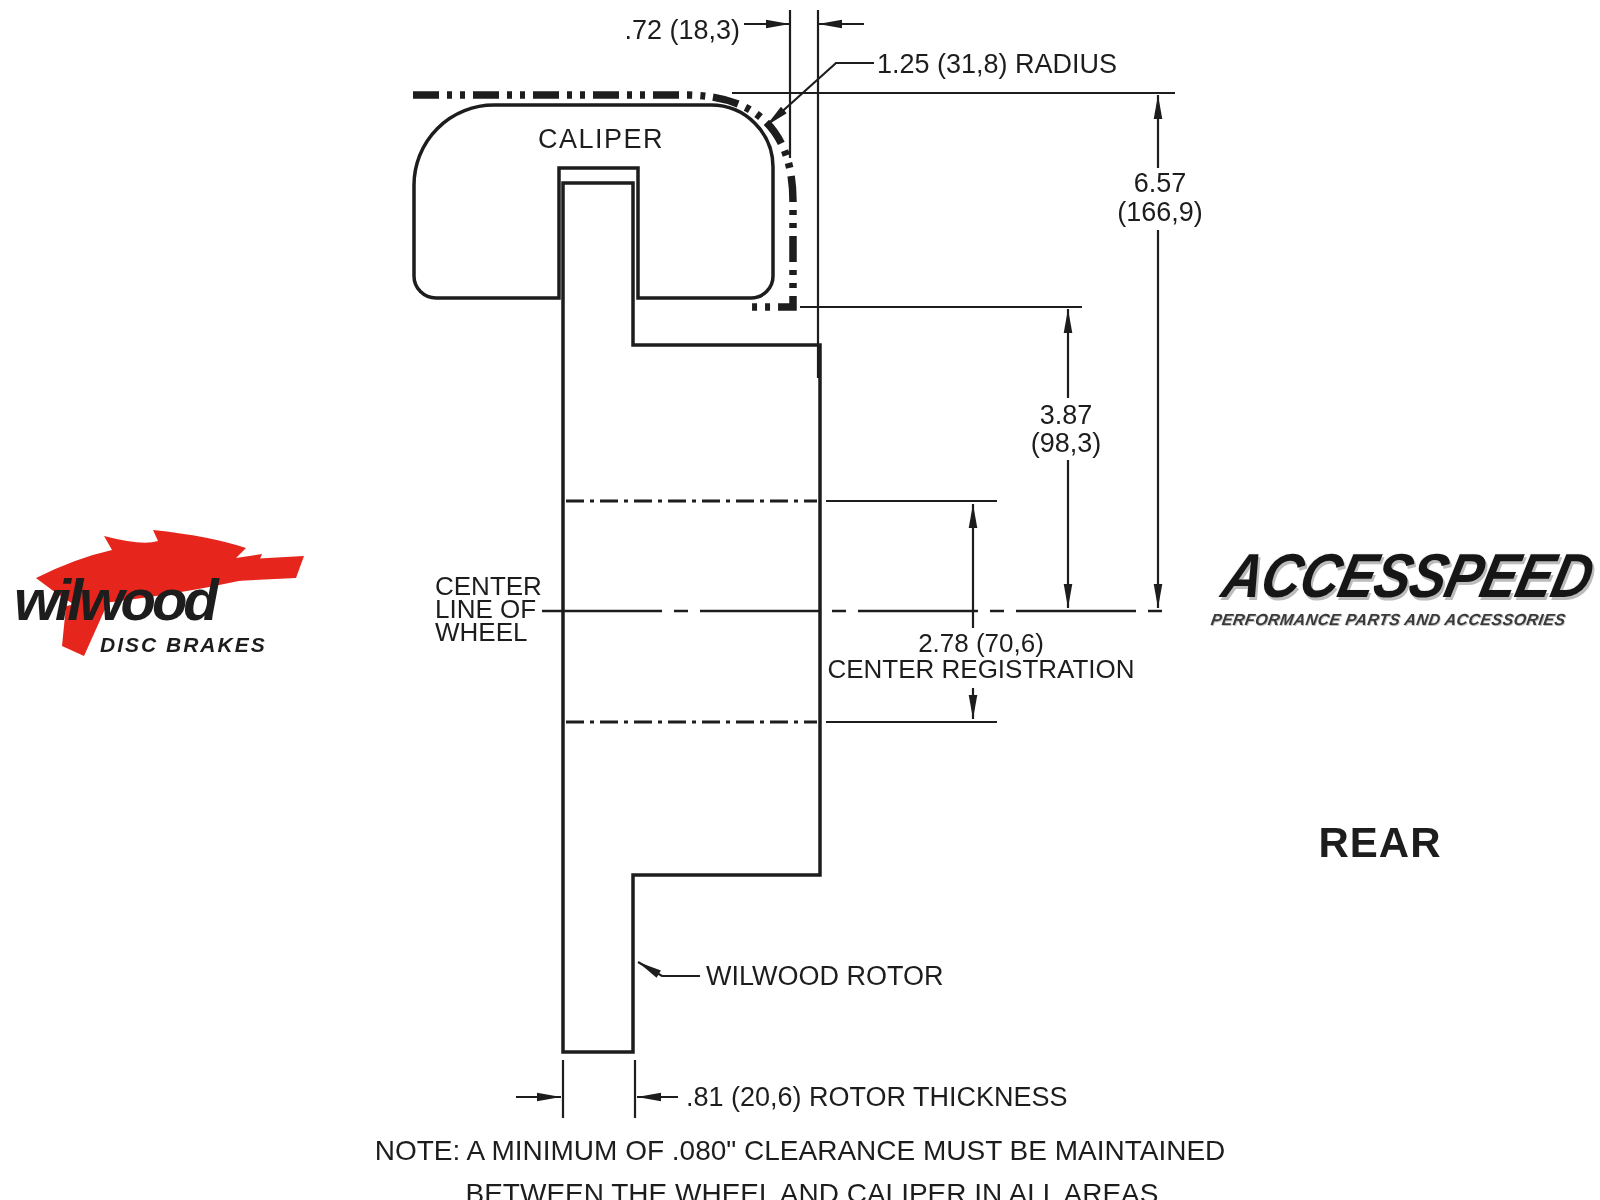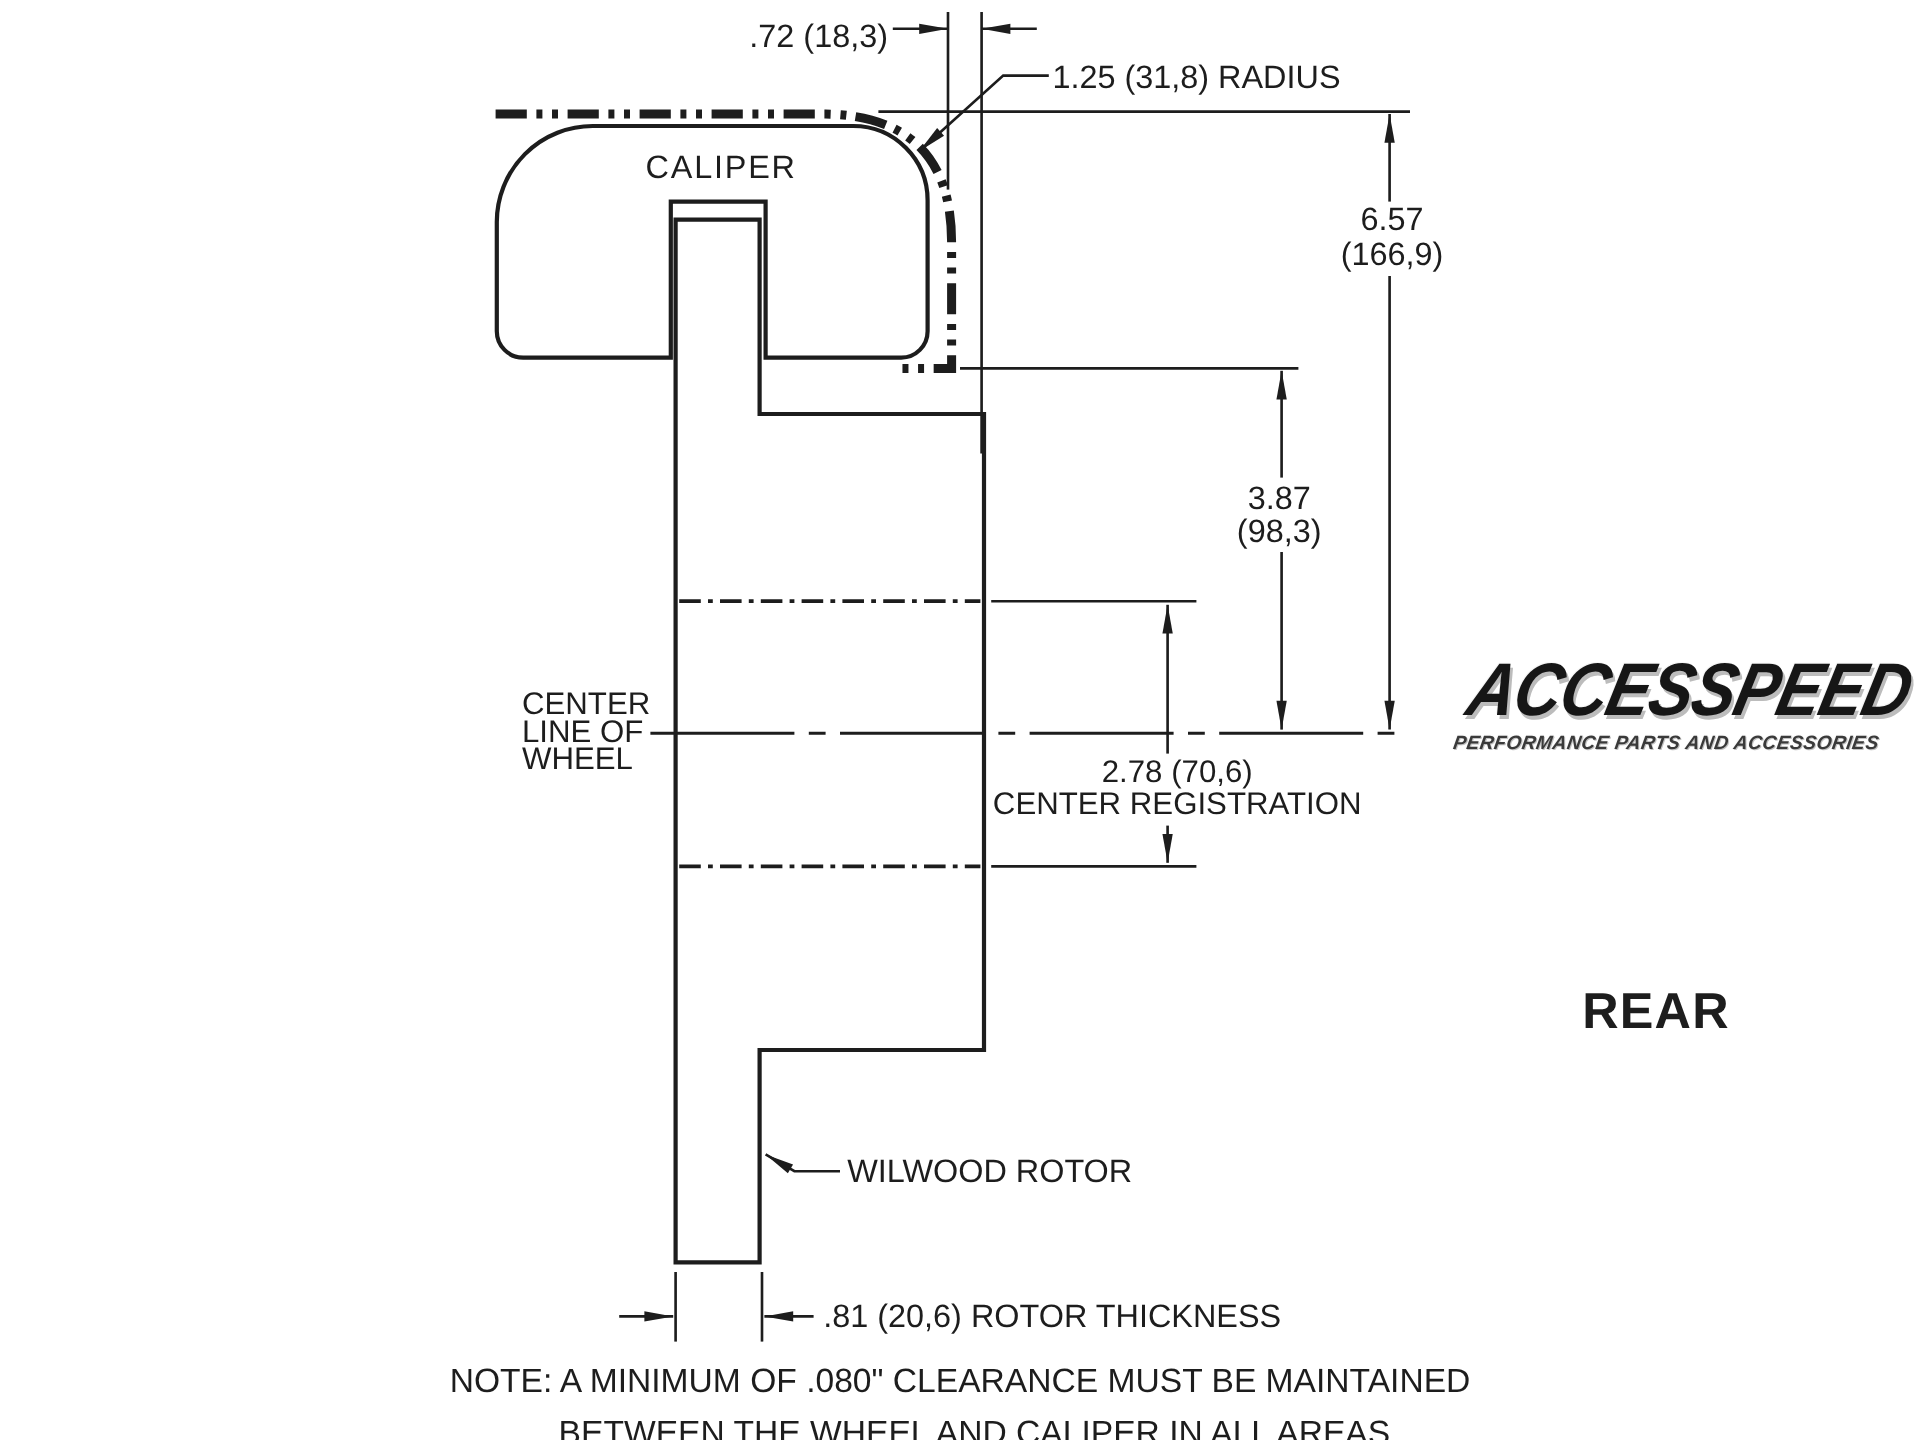--- a/index.html
+++ b/index.html
@@ -92,20 +92,31 @@
     <text class="t26 mid" x="981" y="652">2.78 (70,6)</text>
     <text class="t26 mid" x="981" y="678">CENTER REGISTRATION</text>
     <text class="t27" x="706" y="985">WILWOOD ROTOR</text>
     <text class="t27" x="686" y="1106">.81 (20,6) ROTOR THICKNESS</text>
     <text class="t28 mid" x="800" y="1160">NOTE: A MINIMUM OF .080" CLEARANCE MUST BE MAINTAINED</text>
     <text class="t28 mid" x="812" y="1203">BETWEEN THE WHEEL AND CALIPER IN ALL AREAS</text>
     <text class="rear-t mid" x="1380" y="857">REAR</text>
   </svg>
 
   
+  <div class="wilwood">
+    <svg width="310" height="134" viewBox="0 0 310 134">
+      <g>
+        <path d="M22 52 Q62 32 98 24 L90 10 Q128 20 144 15 L139 4 Q196 10 232 22 L222 32 L248 28 L238 52 Q160 70 62 80 L38 64 Z" fill="#e6261d"></path>
+        <path d="M52 80 L96 72 L70 130 L48 120 Z" fill="#e6261d"></path>
+        <path d="M150 38 L290 30 L282 52 L158 58 Z" fill="#e6261d"></path>
+      </g>
+      <text x="0" y="94" font-family="DejaVu Sans, sans-serif" font-size="58" font-weight="bold" font-style="italic" letter-spacing="-4" fill="#141414">wilwood</text>
+      <text x="86" y="126" font-family="Liberation Sans, sans-serif" font-size="21" font-weight="bold" font-style="italic" letter-spacing="2" fill="#1a1a1a">DISC BRAKES</text>
+    </svg>
+  </div>
 
   
   <div class="accesspeed">
     <div class="acc-name">ACCESSPEED</div><br>
     <div class="acc-sub">PERFORMANCE PARTS AND ACCESSORIES</div>
   </div>
 
 </div>
 
 </body></html>

